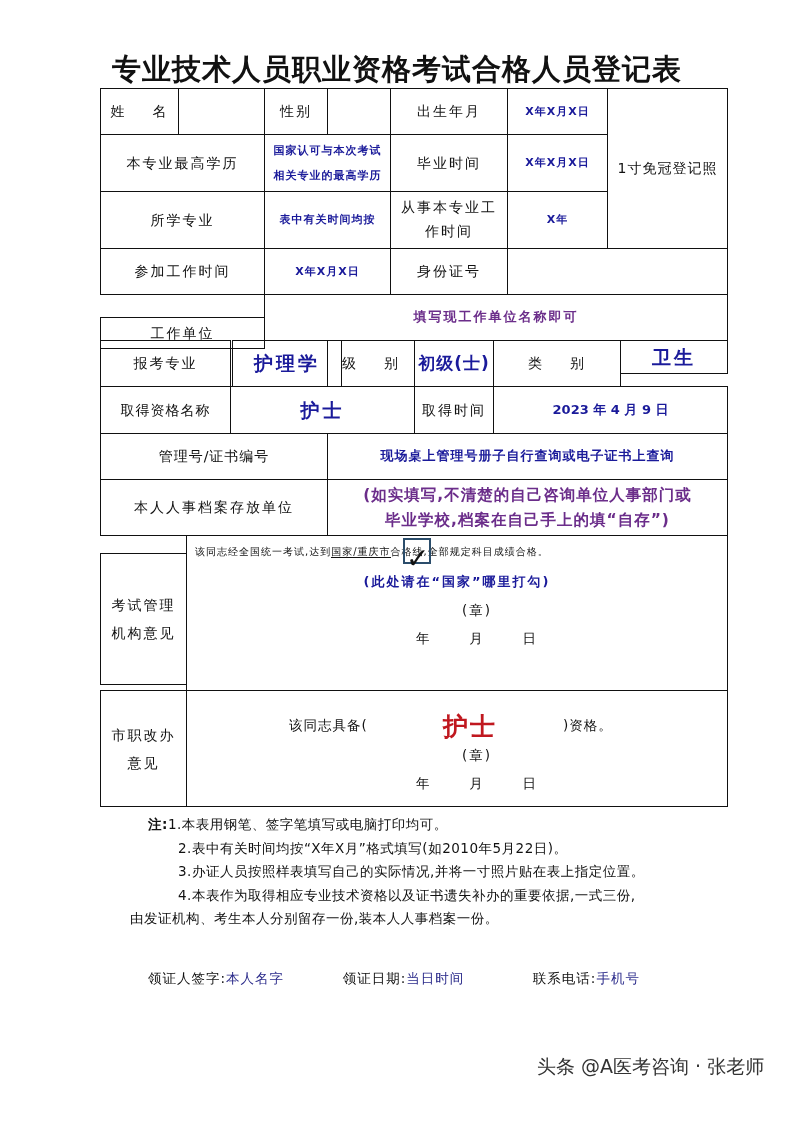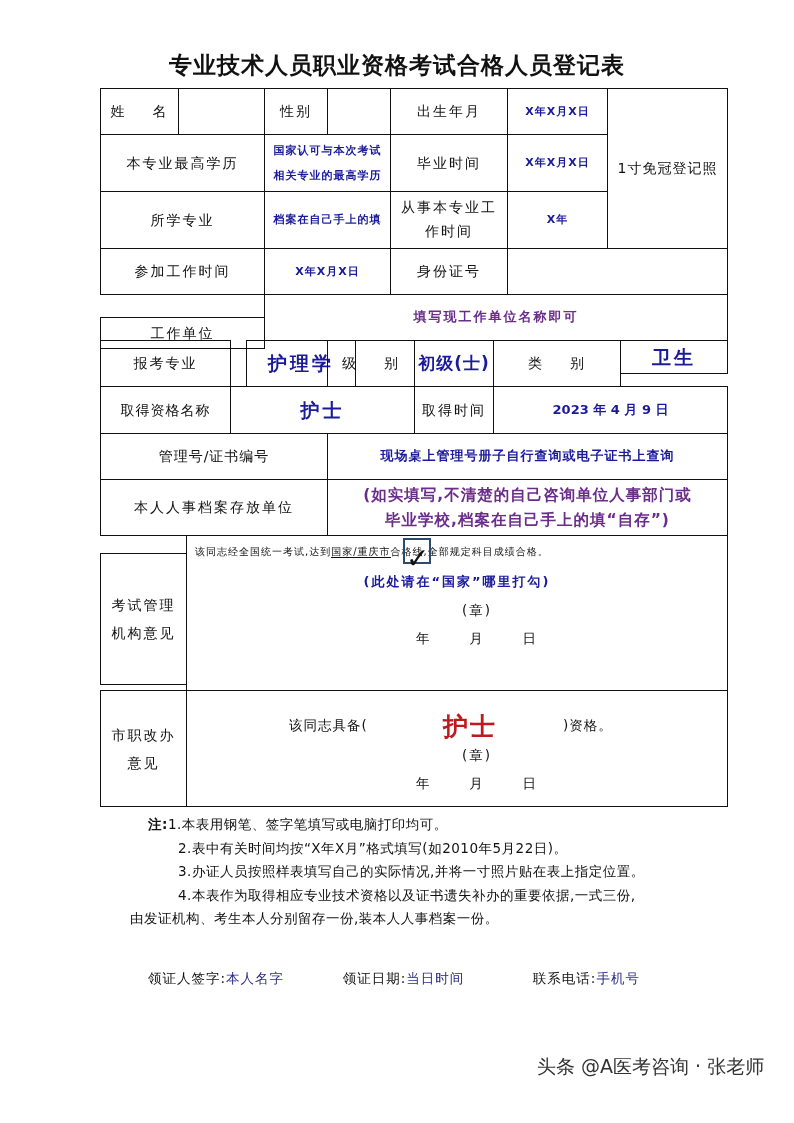--- a/index.html
+++ b/index.html
@@ -1,17 +1,17 @@
 <!DOCTYPE html>
 <html><head>
 <meta charset="utf-8">
 <style>
   html,body{margin:0;padding:0;background:#fff;}
   body{width:794px;height:1123px;position:relative;overflow:hidden;font-family:"DejaVu Sans","Liberation Sans",sans-serif;color:#111;}
-  .title{position:absolute;left:0;width:794px;top:50px;text-align:center;font-size:23px;font-weight:bold;letter-spacing:1px;font-family:"DejaVu Serif","Liberation Serif",serif;}
+  .title{position:absolute;left:0;width:794px;top:50px;text-align:center;font-size:29px;font-weight:bold;letter-spacing:1px;font-family:"DejaVu Serif","Liberation Serif",serif;}
   .cell{position:absolute;box-sizing:border-box;display:flex;align-items:center;justify-content:center;text-align:center;font-size:14px;line-height:1.9;letter-spacing:2px;}
   .b{border:1.5px solid #111;}
   .blue{color:#1a1a9a;font-weight:bold;}
   .blue-sm{color:#1a1a9a;font-weight:bold;font-size:11px;letter-spacing:1px;line-height:2.3;}
   .big{font-size:19px;letter-spacing:3px;}
   .purple{color:#6b2d8a;font-weight:bold;}
   .notes{position:absolute;left:130px;width:600px;font-size:13.5px;line-height:1.6;letter-spacing:.5px;}
   .notes p{margin:0 0 2px 0;}
   .footer{position:absolute;left:148px;top:970px;font-size:13.5px;letter-spacing:1px;}
   .footer span.v{color:#2a2a8a;}
@@ -37,37 +37,37 @@
 
 <div class="cell b" style="left:100px;top:134px;width:165px;height:58px;">本专业最高学历</div>
 <div class="cell b blue-sm" style="left:264px;top:134px;width:127px;height:58px;flex-direction:column;">
   <span>国家认可与本次考试</span>
   <span>相关专业的最高学历</span>
 </div>
 <div class="cell b" style="left:390px;top:134px;width:118px;height:58px;">毕业时间</div>
 <div class="cell b blue-sm" style="left:507px;top:134px;width:101px;height:58px;">X年X月X日</div>
 
 <div class="cell b" style="left:100px;top:191px;width:165px;height:58px;">所学专业</div>
-<div class="cell b blue-sm" style="left:264px;top:191px;width:127px;height:58px;">档案在自己手上的填</div>
+<div class="cell b blue-sm" style="left:264px;top:191px;width:127px;height:58px;">表中有关时间均按</div>
 <div class="cell b" style="left:390px;top:191px;width:118px;height:58px;flex-direction:column;line-height:1.7;">
   <span>从事本专业工</span>
   <span>作时间</span>
 </div>
 <div class="cell b blue-sm" style="left:507px;top:191px;width:101px;height:58px;">X年</div>
 
 <div class="cell b" style="left:100px;top:248px;width:165px;height:47px;">参加工作时间</div>
 <div class="cell b blue-sm" style="left:264px;top:248px;width:127px;height:47px;">X年X月X日</div>
 <div class="cell b" style="left:390px;top:248px;width:118px;height:47px;">身份证号</div>
 <div class="cell b" style="left:507px;top:248px;width:221px;height:47px;"></div>
 
 <div class="cell b" style="left:100px;top:294px;width:165px;height:32px;margin-top:23px;">工作单位</div>
 <div class="cell b purple" style="left:264px;top:294px;width:464px;height:47px;font-size:13px;">填写现工作单位名称即可</div>
 
 <div class="cell b" style="left:100px;top:340px;width:131px;height:47px;">报考专业</div>
-<div class="cell b blue big" style="left:246px;top:340px;width:110px;height:47px;">护理学</div>
+<div class="cell b blue big" style="left:232px;top:340px;width:110px;height:47px;">护理学</div>
 <div class="cell b" style="left:327px;top:340px;width:88px;height:47px;white-space:pre;">级    别</div>
 <div class="cell b blue" style="left:414px;top:340px;width:80px;height:47px;font-size:17px;letter-spacing:1px;">初级(士)</div>
 <div class="cell b" style="left:493px;top:340px;width:128px;height:47px;white-space:pre;">类    别</div>
 <div class="cell b blue big" style="left:620px;top:340px;width:108px;height:34px;">卫生</div>
 
 <div class="cell b" style="left:100px;top:386px;width:131px;height:48px;letter-spacing:1px;">取得资格名称</div>
 <div class="cell b blue big" style="left:230px;top:386px;width:185px;height:48px;">护士</div>
 <div class="cell b" style="left:414px;top:386px;width:80px;height:48px;">取得时间</div>
 <div class="cell b blue" style="left:493px;top:386px;width:235px;height:48px;font-size:13px;letter-spacing:0;">2023 年 4 月 9 日</div>
 

